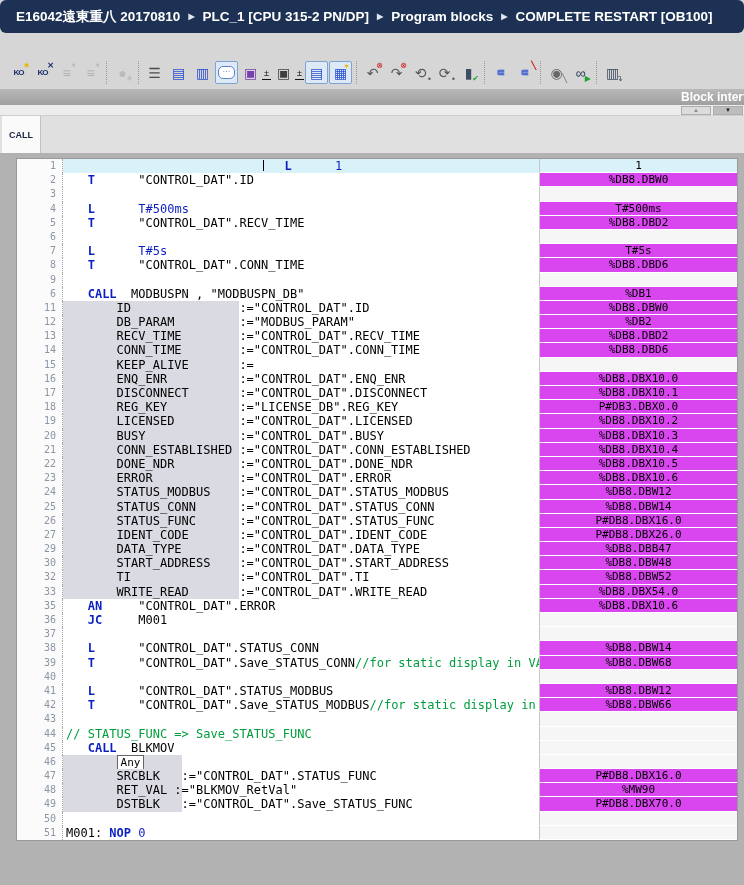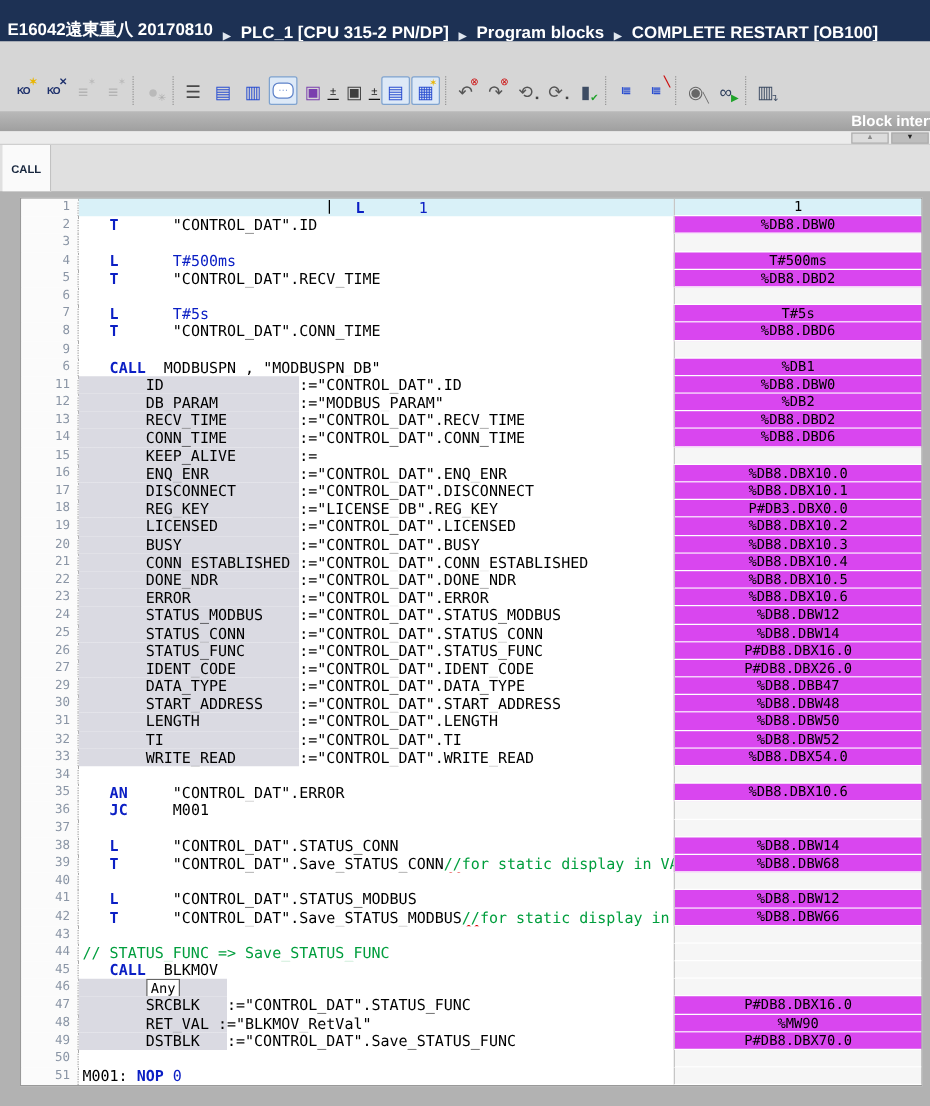--- a/index.html
+++ b/index.html
@@ -1,22 +1,22 @@
 <!DOCTYPE html>
 <html style="--breadcrumb-bg: #1d3154; --keyword: #0b1fc4; --constant: #0b1fc4; --comment: #009e3d; --selection: #d9f1f8; --param-block: #dadae2;"><head>
 <meta charset="utf-8">
 <style>
   html,body{margin:0;padding:0;}
   .app{width:744px;height:885px;position:relative;background:#d6d6d6;
        font-family:"Liberation Sans",sans-serif;overflow:hidden;}
 
   
   .breadcrumb{height:33px;background:var(--breadcrumb-bg,#1d3154);color:#fff;
-    display:flex;align-items:flex-end;padding:0 6px;font-size:13.5px;font-weight:bold;gap:8px;
-    white-space:nowrap;overflow:hidden;}
+    display:flex;align-items:center;padding:0 16px;font-size:13.5px;font-weight:bold;gap:8px;
+    white-space:nowrap;overflow:hidden;border-radius:6px;}
   .crumb{cursor:default;}
   .crumb-sep{font-size:8px;color:#dfe6ef;}
 
   
   .toolbar{height:51px;display:flex;align-items:flex-end;padding:0 3px 5px 3px;}
   .tgroup{display:flex;align-items:center;gap:1px;padding:0 4px;}
   .tgroup + .tgroup{border-left:1px dotted #979797;}
   .tbtn{width:23px;height:23px;position:relative;display:flex;align-items:center;
         justify-content:center;font-size:14px;box-sizing:border-box;cursor:default;}
   .tbtn.txt{font-size:8px;font-weight:bold;letter-spacing:-1px;}
@@ -339,40 +339,30 @@
           <div class="gutter">29</div>
           <div class="code bw"><span>       DATA_TYPE        :="CONTROL_DAT".DATA_TYPE</span></div>
           <div class="addr">%DB8.DBB47</div>
         </div>
         <div class="line">
           <div class="gutter">30</div>
           <div class="code bw"><span>       START_ADDRESS    :="CONTROL_DAT".START_ADDRESS</span></div>
           <div class="addr">%DB8.DBW48</div>
         </div>
         <div class="line">
-          <div class="gutter">31</div>
-          <div class="code bw"><span>       LENGTH           :="CONTROL_DAT".LENGTH</span></div>
-          <div class="addr">%DB8.DBW50</div>
-        </div>
-        <div class="line">
           <div class="gutter">32</div>
           <div class="code bw"><span>       TI               :="CONTROL_DAT".TI</span></div>
           <div class="addr">%DB8.DBW52</div>
         </div>
         <div class="line">
           <div class="gutter">33</div>
           <div class="code bw"><span>       WRITE_READ       :="CONTROL_DAT".WRITE_READ</span></div>
           <div class="addr">%DB8.DBX54.0</div>
         </div>
         <div class="line">
-          <div class="gutter">34</div>
-          <div class="code"></div>
-          <div class="addr empty"></div>
-        </div>
-        <div class="line">
           <div class="gutter">35</div>
           <div class="code"><span>   </span><span class="s-k">AN</span><span>     "CONTROL_DAT".ERROR</span></div>
           <div class="addr">%DB8.DBX10.6</div>
         </div>
         <div class="line">
           <div class="gutter">36</div>
           <div class="code"><span>   </span><span class="s-k">JC</span><span>     M001</span></div>
           <div class="addr empty"></div>
         </div>
         <div class="line">

